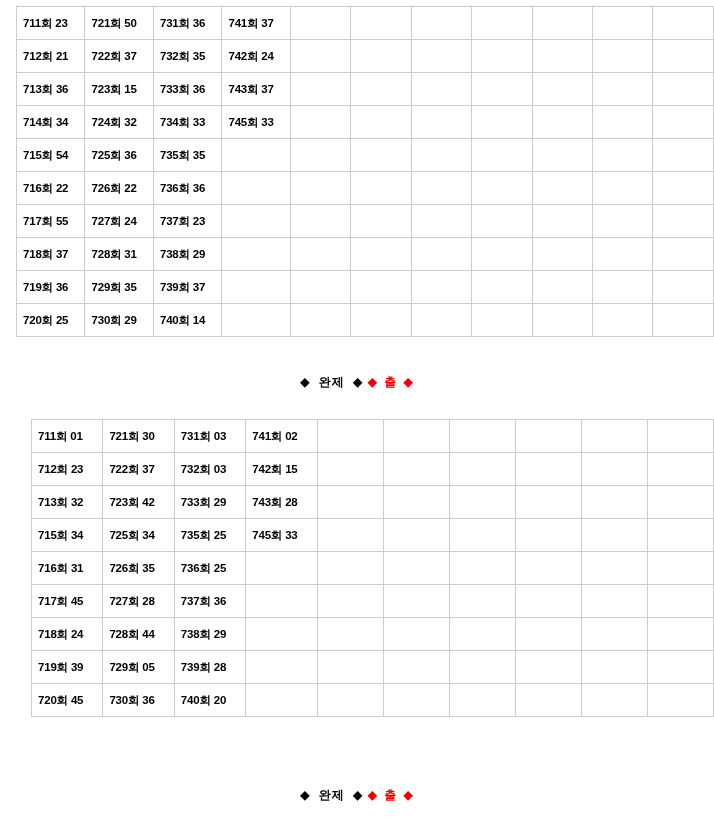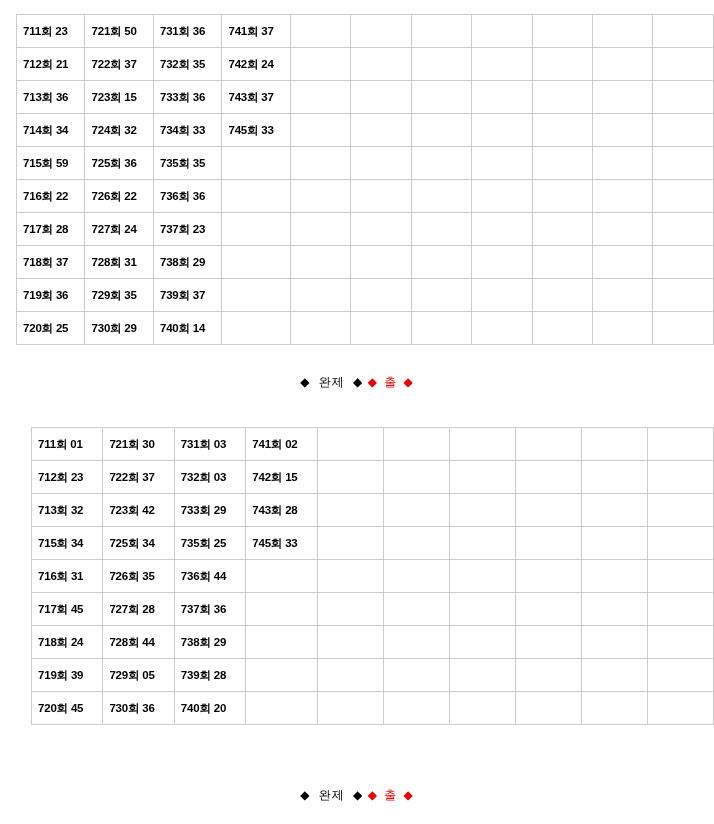--- a/index.html
+++ b/index.html
@@ -24,21 +24,20 @@
   .table-block {
     position: absolute;
     left: 16px;
   }
   #block-1 { top: 6px; }
   #block-2 { top: 419px; padding-left: 15px; }
 
   table.grid {
     border-collapse: collapse;
     table-layout: fixed;
-    margin-top: 8px;
   }
   table.grid td {
     border: 1px solid #cccccc;
     padding: 0;
     text-align: left;
     vertical-align: middle;
     font-weight: bold;
     white-space: nowrap;
     overflow: hidden;
   }
@@ -60,21 +59,21 @@
 
   .cell-label { letter-spacing: -0.2px; }
 
   
   .footer-mark {
     position: absolute;
     left: 0;
     width: 714px;
     text-align: center;
     font-size: 12px;
-    font-weight: normal;
+    font-weight: bold;
     letter-spacing: 1px;
   }
   #footer-1 { top: 374px; }
   #footer-2 { top: 787px; }
   .footer-mark .dia-black { color: #000000; }
   .footer-mark .dia-red { color: #ee0000; }
   .footer-mark .word {
     color: #000000;
     padding: 0 4px;
   }
@@ -138,21 +137,21 @@
           <td><span class="cell-label">745회 33</span></td>
           <td></td>
           <td></td>
           <td></td>
           <td></td>
           <td></td>
           <td></td>
           <td></td>
         </tr>
         <tr>
-          <td><span class="cell-label">715회 59</span></td>
+          <td><span class="cell-label">715회 54</span></td>
           <td><span class="cell-label">725회 36</span></td>
           <td><span class="cell-label">735회 35</span></td>
           <td></td>
           <td></td>
           <td></td>
           <td></td>
           <td></td>
           <td></td>
           <td></td>
           <td></td>
@@ -164,21 +163,21 @@
           <td></td>
           <td></td>
           <td></td>
           <td></td>
           <td></td>
           <td></td>
           <td></td>
           <td></td>
         </tr>
         <tr>
-          <td><span class="cell-label">717회 28</span></td>
+          <td><span class="cell-label">717회 55</span></td>
           <td><span class="cell-label">727회 24</span></td>
           <td><span class="cell-label">737회 23</span></td>
           <td></td>
           <td></td>
           <td></td>
           <td></td>
           <td></td>
           <td></td>
           <td></td>
           <td></td>
@@ -282,21 +281,21 @@
           <td></td>
           <td></td>
           <td></td>
           <td></td>
           <td></td>
           <td></td>
         </tr>
         <tr>
           <td><span class="cell-label">716회 31</span></td>
           <td><span class="cell-label">726회 35</span></td>
-          <td><span class="cell-label">736회 44</span></td>
+          <td><span class="cell-label">736회 25</span></td>
           <td></td>
           <td></td>
           <td></td>
           <td></td>
           <td></td>
           <td></td>
           <td></td>
         </tr>
         <tr>
           <td><span class="cell-label">717회 45</span></td>

